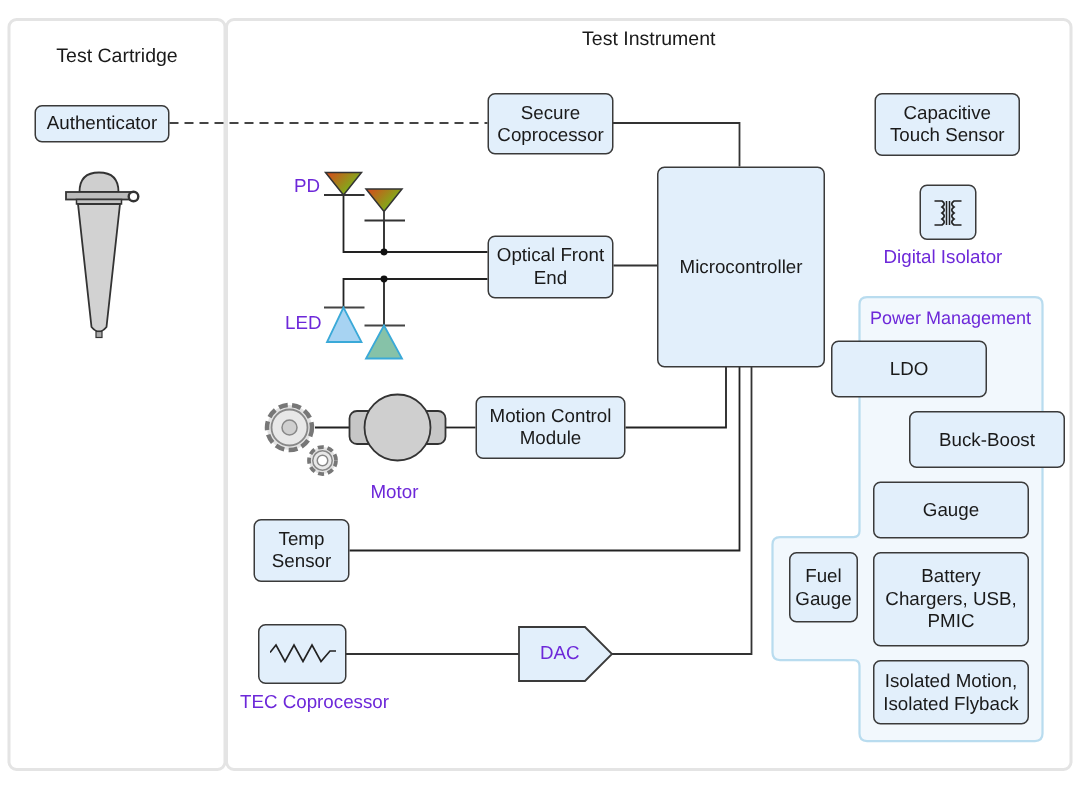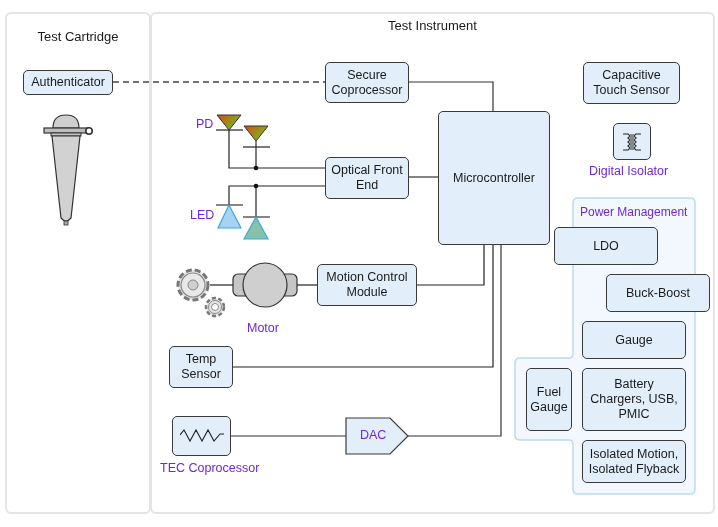--- a/index.html
+++ b/index.html
@@ -148,14 +148,14 @@
 
 <div class="label" style="left:580px;top:205px;font-size:12px;">Power Management</div>
 <div class="box" style="left:554px;top:227px;width:104px;height:38px;">LDO</div>
 <div class="box" style="left:582px;top:274px;width:104px;height:38px;margin-left:24px;">Buck-Boost</div>
 <div class="box" style="left:582px;top:321px;width:104px;height:38px;">Gauge</div>
 <div class="box" style="left:582px;top:368px;width:104px;height:63px;">Battery
 Chargers, USB,
 PMIC</div>
 <div class="box" style="left:582px;top:440px;width:104px;height:43px;">Isolated Motion,
 Isolated Flyback</div>
-<div class="box" style="left:526px;top:368px;width:46px;height:63px;">Fuel
+<div class="box" style="left:526px;top:368px;width:46px;height:47px;">Fuel
 Gauge</div>
 
 </body></html>

